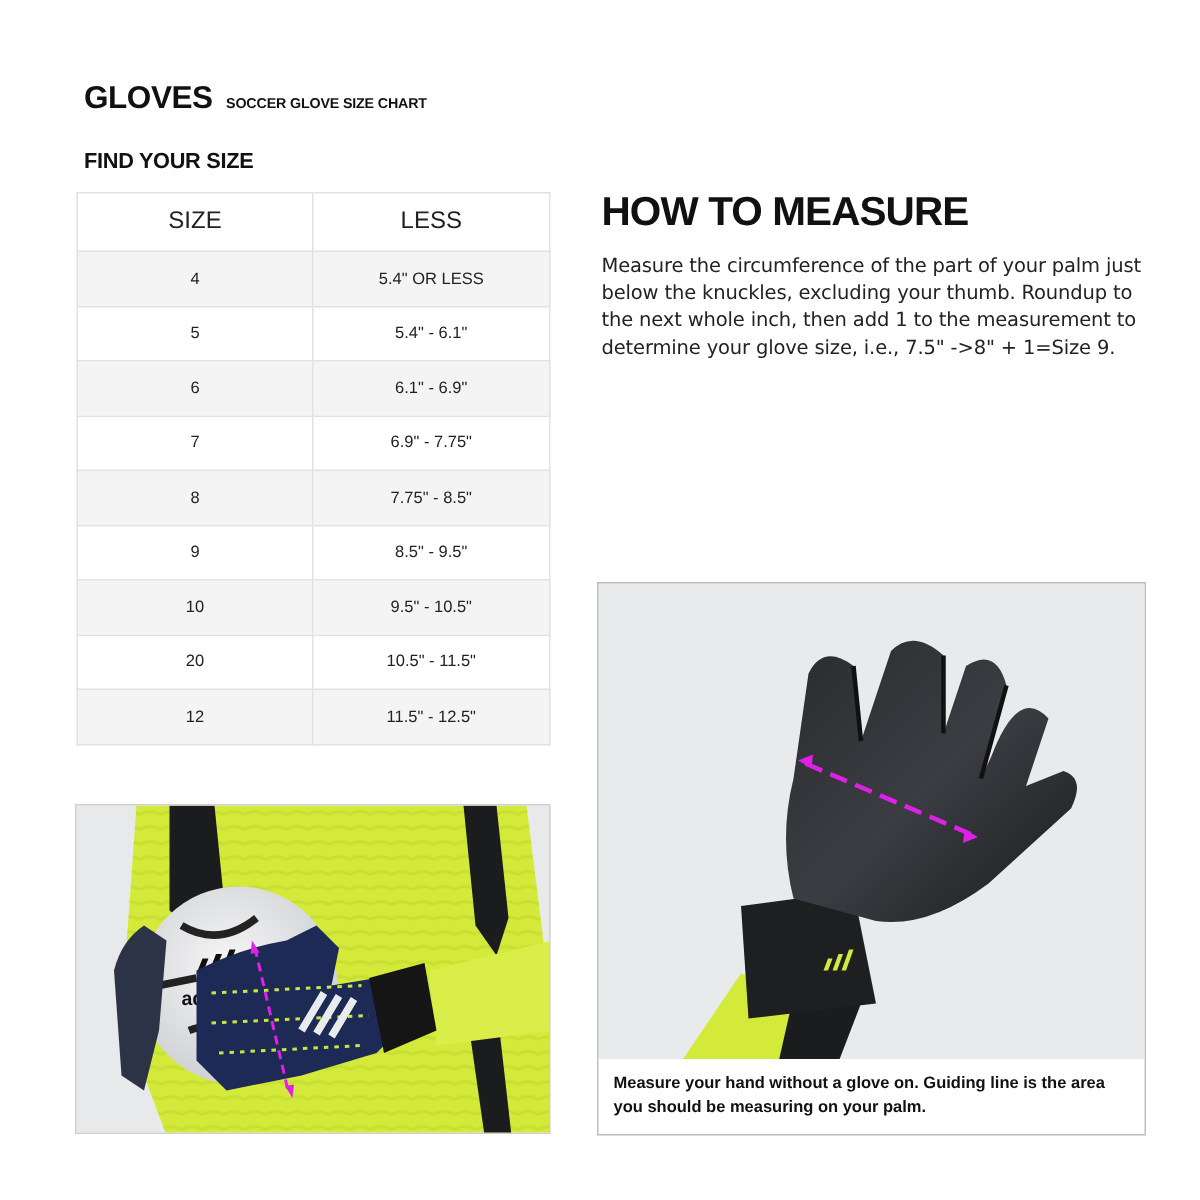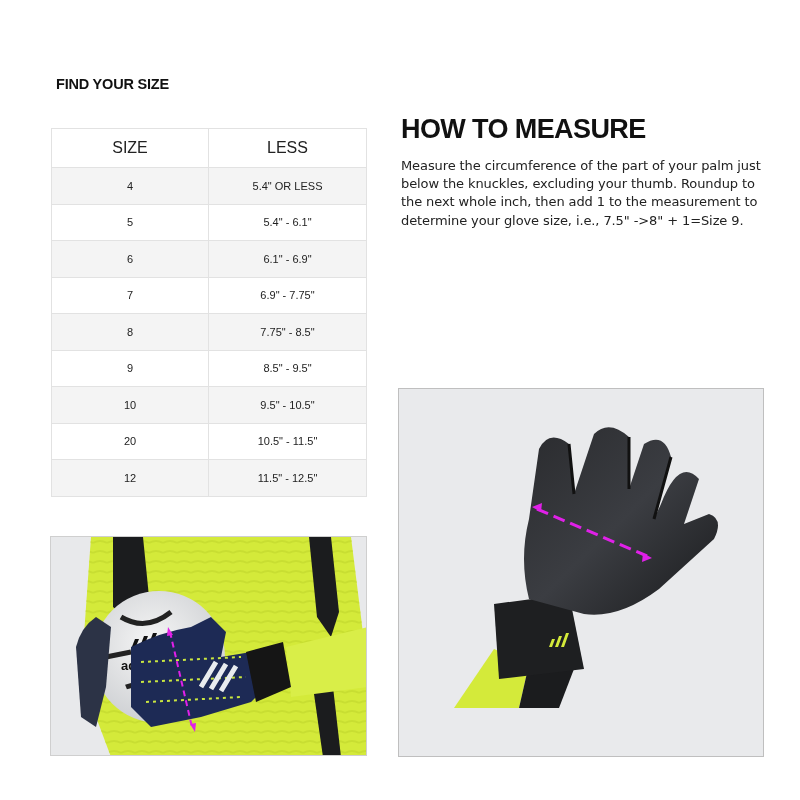--- a/index.html
+++ b/index.html
@@ -18,21 +18,21 @@
   }
   table.size-table th, table.size-table td {
     border: 1px solid #e2e2e2; text-align: center; font-weight: 400; color: #222;
   }
   table.size-table th { height: 39px; font-size: 16px; background: #fff; }
   table.size-table td { height: 36.5px; font-size: 11px; }
   table.size-table tr.alt td { background: #f4f4f4; }
   table.size-table tr.plain td { background: #ffffff; }
   table.size-table col.c1 { width: 157px; }
 
-  .measure { position: absolute; left: 401px; top: 114px; width: 370px; }
+  .measure { position: absolute; left: 401px; top: 126px; width: 370px; }
   .measure h2 { font-size: 27px; font-weight: 700; letter-spacing: -0.6px; color: #111; margin-bottom: 12px; }
   .measure p { font-family: "DejaVu Sans", sans-serif; font-size: 13px; line-height: 18.2px; color: #222; margin-bottom: 18px; letter-spacing: -0.1px; }
 
   .photo-left {
     position: absolute; left: 50px; top: 536px; width: 317px; height: 220px;
     border: 1px solid #cfcfcf; background: #e9eaec; overflow: hidden;
   }
   .photo-right {
     position: absolute; left: 398px; top: 388px; width: 366px; height: 369px;
     border: 1px solid #bfbfbf; background: #e9eaec; overflow: hidden;
@@ -40,20 +40,24 @@
   .photo-right .caption {
     position: absolute; left: 0; right: 0; bottom: 0; height: 50px; background: #fff;
     padding: 8px 10px 0 10px; font-size: 11px; font-weight: 700; line-height: 16px; color: #111;
   }
   svg { display: block; }
 </style>
 </head>
 <body>
 
 <div class="header">
+  <div class="title-row">
+    <span class="title">GLOVES</span>
+    <span class="subtitle">SOCCER GLOVE SIZE CHART</span>
+  </div>
   <div class="find">FIND YOUR SIZE</div>
 </div>
 
 <table class="size-table">
   <colgroup>
       <col class="c1">
       <col>
     </colgroup>
   <thead>
     <tr>
@@ -162,13 +166,14 @@
 
     <path d="M95 215 L170 205 L185 280 L100 290 Z" fill="#1e1f21"></path>
     <path d="M150 258 l3 -8 l3 0 l-3 8 z M156 258 l4 -11 l3 0 l-4 11 z M162 258 l5 -14 l3 0 l-5 14 z" fill="#d4ea3a"></path>
 
     <path d="M130 210 Q120 170 130 130 L140 60 Q150 40 170 55 L175 105 L195 45 Q210 30 230 48 L230 100 L245 55 Q265 42 272 68 L255 130 L262 115 Q280 68 300 90 L285 135 L310 125 Q325 130 315 150 L260 200 Q220 230 185 225 Z" fill="url(#palmg)"></path>
     <path d="M170 55 L175 105 M230 48 L230 100 M272 68 L255 130" stroke="#111" stroke-width="3"></path>
 
     <line x1="138" y1="120" x2="248" y2="167" stroke="#e020e8" stroke-width="3" stroke-dasharray="12 6"></line>
     <path d="M133 118 l10 -4 l-1 9 z M253 169 l-10 4 l1 -9 z" fill="#e020e8"></path>
   </svg>
+  <div class="caption">Measure your hand without a glove on. Guiding line is the area you should be measuring on your palm.</div>
 </div>
 
 </body></html>

